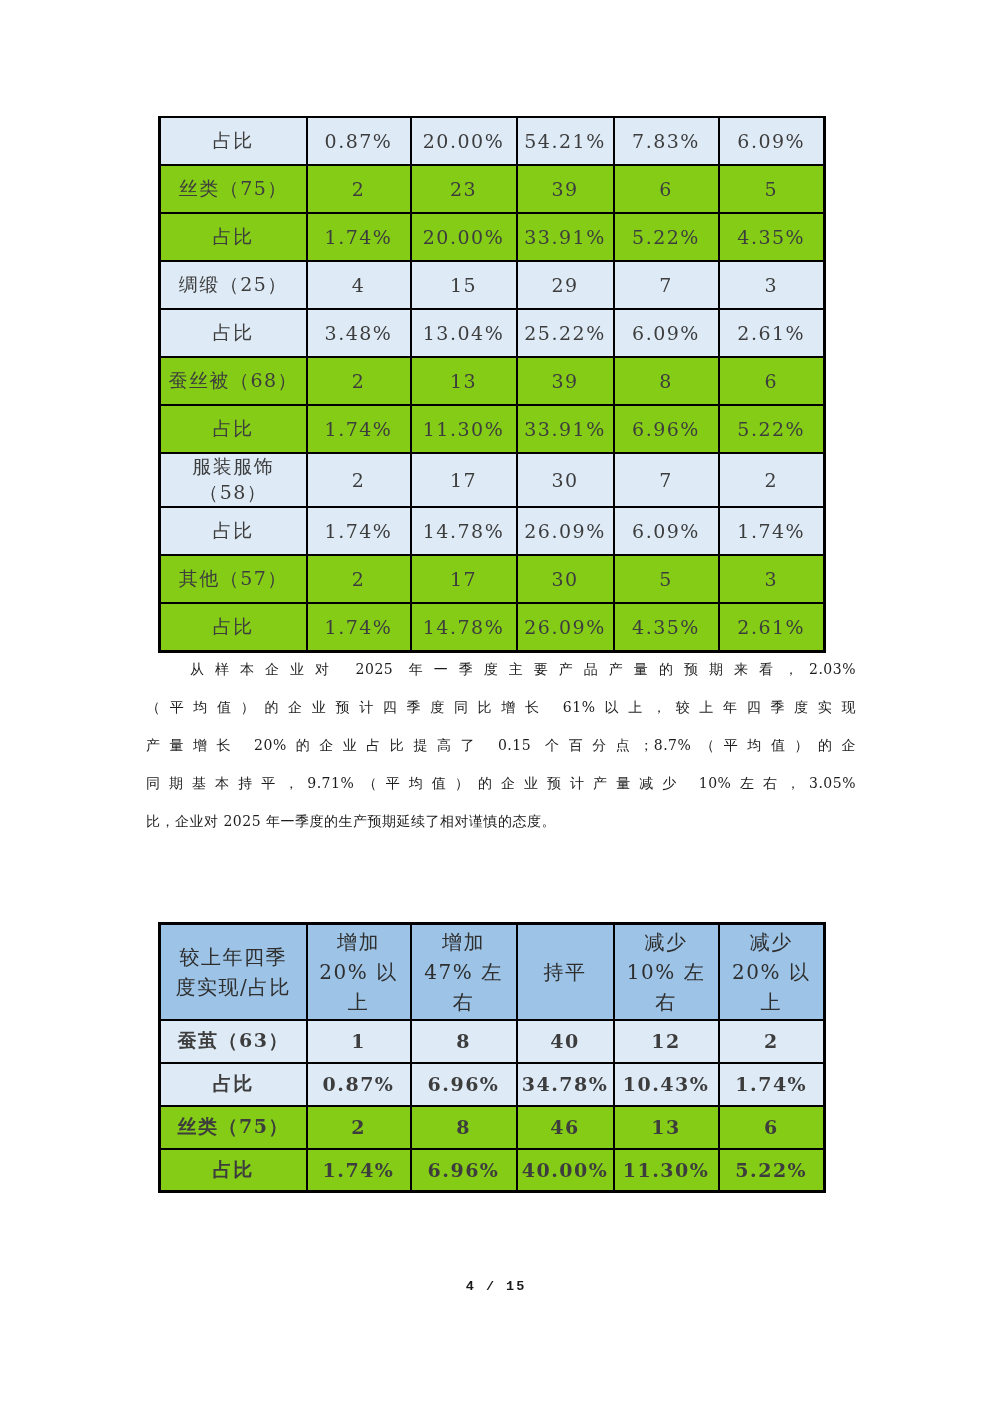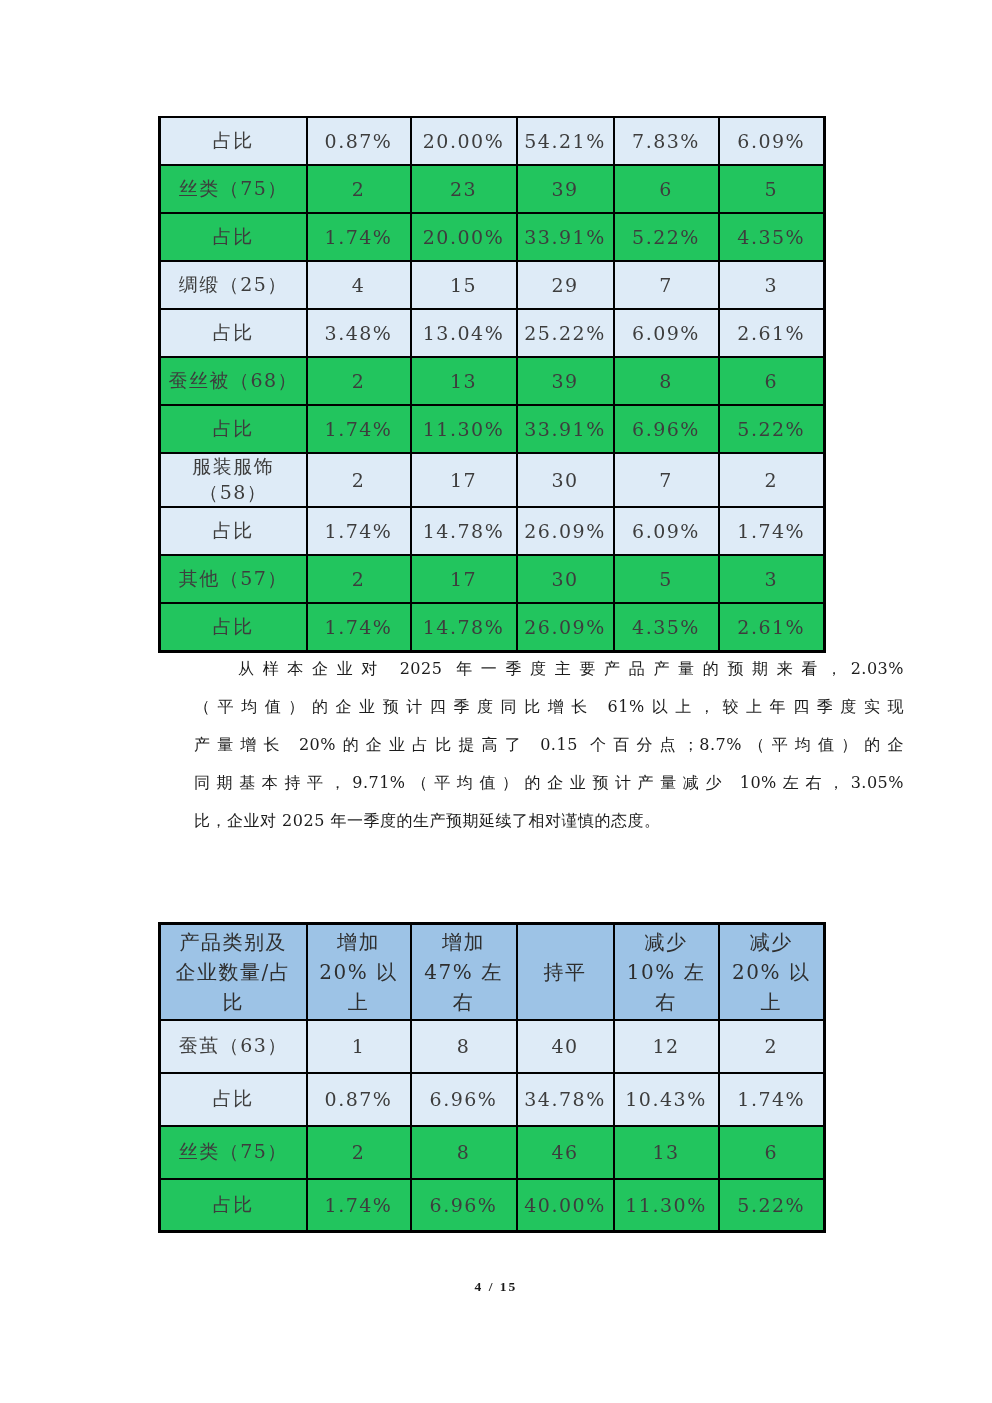--- a/index.html
+++ b/index.html
@@ -10,66 +10,65 @@
     height: 1403px;
     background: #ffffff;
     margin: 0 auto;
     overflow: hidden;
     font-family: "DejaVu Serif", "Liberation Serif", serif;
   }
   .tbl {
     position: absolute;
     border-collapse: collapse;
     table-layout: fixed;
-    background: #22c55e;
+    background: #84cc16;
   }
   .tbl td {
     border: 2px solid var(--border, #000);
     text-align: center;
     vertical-align: middle;
     font-size: 19px;
     color: #3d3d3d;
     letter-spacing: 1.5px;
     padding: 0 2px;
     overflow: hidden;
   }
   .tbl1 { left: 158px; top: 116px; border: 3px solid var(--border, #000); border-top-width: 2px; }
   .tbl1 tr { height: 48px; }
   .tbl2 { left: 158px; top: 922px; border: 3px solid var(--border, #000); }
   .tbl2 thead tr { height: 96px; }
-  .tbl2 tbody tr { height: 53px; }
+  .tbl2 tbody tr { height: 43px; font-weight: bold; }
   .tbl tr.shade td { background: var(--row-blue, #DEEBF7); }
   .tbl2 thead td {
     background: var(--header-blue, #9DC3E6);
     font-size: 20px;
     color: #2e2e2e;
     line-height: 30px;
     padding: 0 8px;
   }
   .para {
     position: absolute;
     left: 146px;
     top: 650px;
     width: 710px;
-    font-size: 16px;
+    font-size: 14px;
     line-height: 38px;
     color: #1c1c1c;
     letter-spacing: 0.5px;
-    margin-left: 48px;
   }
   .para .line { text-align: justify; text-align-last: justify; }
   .para .line.first { text-indent: 44px; }
   .para .line.last { text-align-last: left; }
   .footer {
     position: absolute;
     left: 0;
     top: 1279px;
     width: 100%;
     text-align: center;
-    font-family: Liberation Serif, serif;
+    font-family: Liberation Mono, monospace;
     font-weight: bold;
     font-size: 13.5px;
     color: #1a1a1a;
     letter-spacing: 2px;
   }
 </style>
 </head>
 <body>
 
 <div class="page" style="--header-blue: #9DC3E6; --row-blue: #DEEBF7; --border: #000000;">
@@ -187,21 +186,21 @@
       <colgroup>
         <col style="width: 147px;">
         <col style="width: 104px;">
         <col style="width: 106px;">
         <col style="width: 97px;">
         <col style="width: 105px;">
         <col style="width: 106px;">
       </colgroup>
       <thead>
         <tr>
-          <td>产品类别及企业数量/占比</td>
+          <td>较上年四季度实现/占比</td>
           <td>增加 20% 以上</td>
           <td>增加 47% 左右</td>
           <td>持平</td>
           <td>减少 10% 左右</td>
           <td>减少 20% 以上</td>
         </tr>
       </thead>
       <tbody>
         <tr class="shade">
           <td>蚕茧（63）</td>

